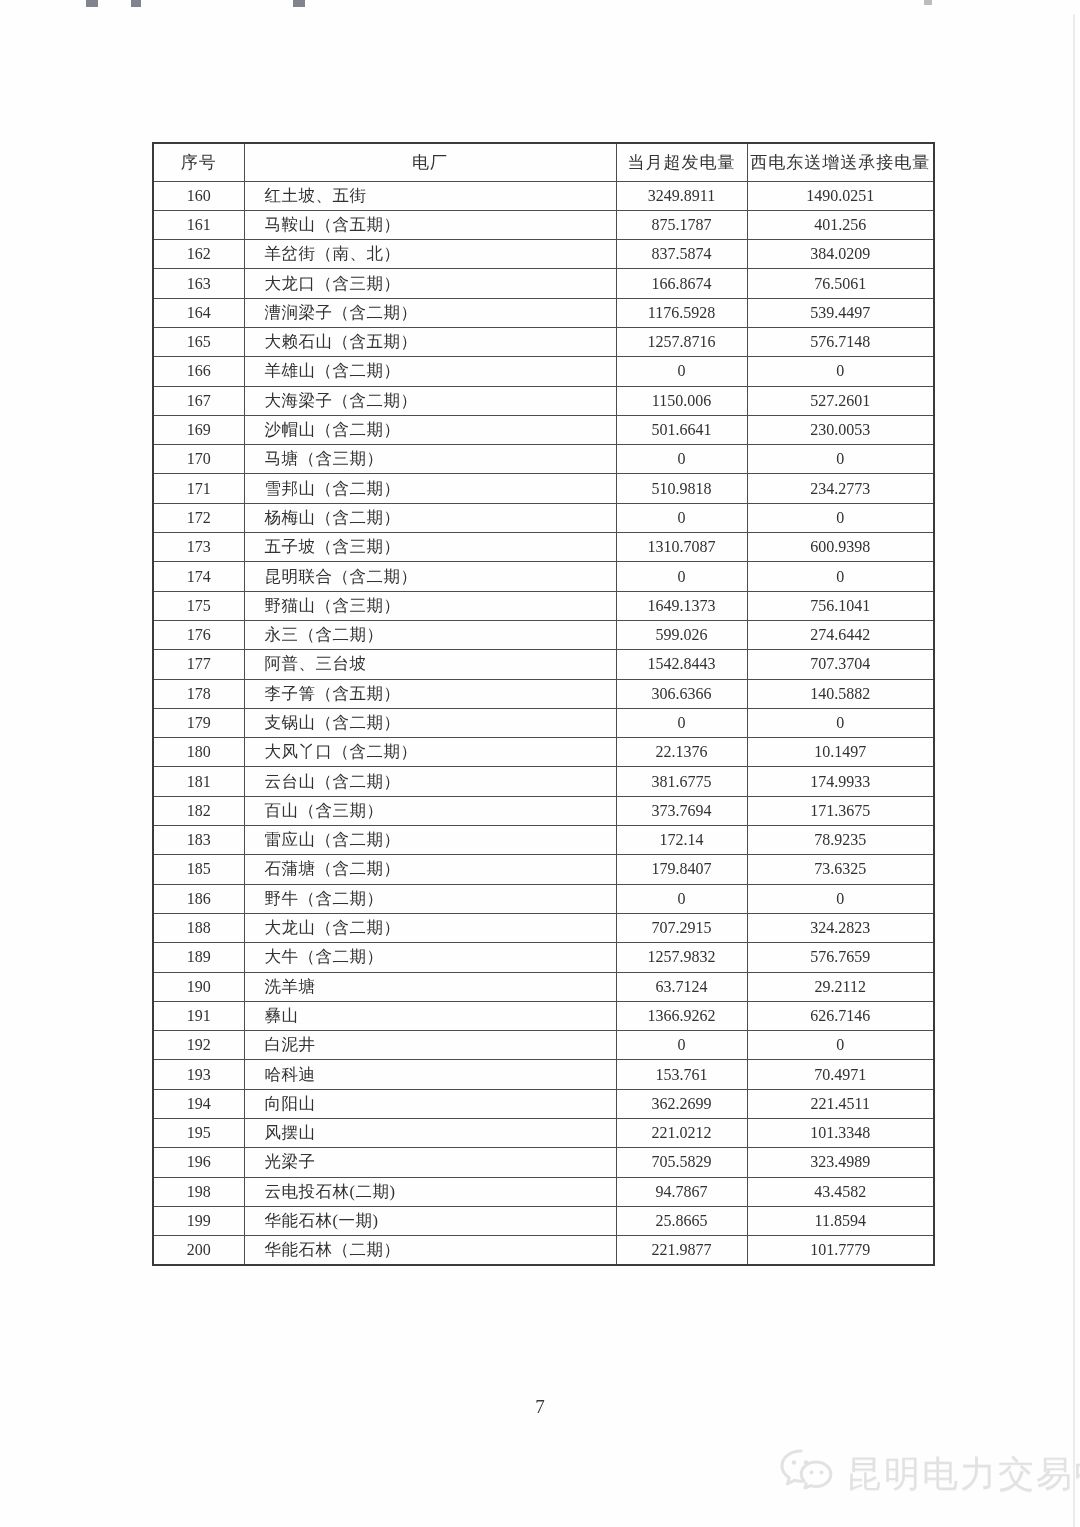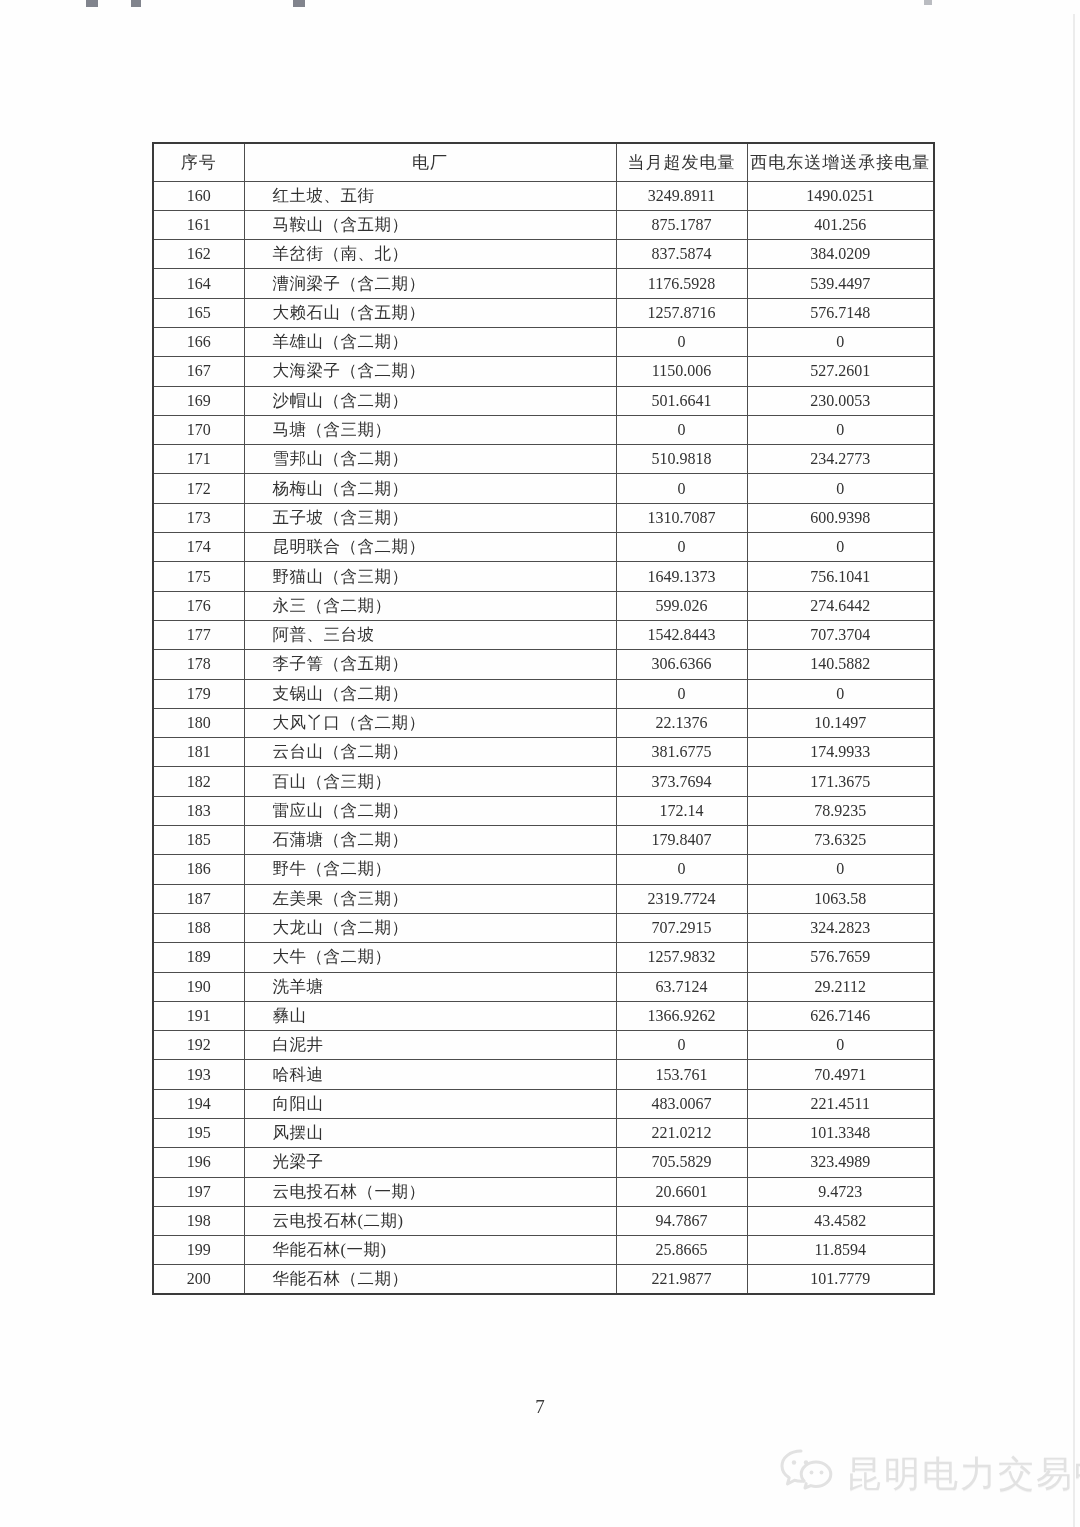--- a/index.html
+++ b/index.html
@@ -58,21 +58,21 @@
     letter-spacing: 1px;
     color: #333333;
   }
   table.data-table tbody td {
     height: 29.3px;
     font-size: 16px;
     color: #313131;
   }
   table.data-table tbody td.col1 {
     text-align: left;
-    padding-left: 28px;
+    padding-left: 20px;
     font-size: 16.5px;
     letter-spacing: 0.5px;
   }
   
   .page-number {
     position: absolute;
     left: 0;
     top: 1396px;
     width: 1080px;
     text-align: center;
@@ -138,20 +138,26 @@
           <td class="col2">875.1787</td>
           <td class="col3">401.256</td>
         </tr>
         <tr>
           <td class="col0">162</td>
           <td class="col1">羊岔街（南、北）</td>
           <td class="col2">837.5874</td>
           <td class="col3">384.0209</td>
         </tr>
         <tr>
+          <td class="col0">163</td>
+          <td class="col1">大龙口（含三期）</td>
+          <td class="col2">166.8674</td>
+          <td class="col3">76.5061</td>
+        </tr>
+        <tr>
           <td class="col0">164</td>
           <td class="col1">漕涧梁子（含二期）</td>
           <td class="col2">1176.5928</td>
           <td class="col3">539.4497</td>
         </tr>
         <tr>
           <td class="col0">165</td>
           <td class="col1">大赖石山（含五期）</td>
           <td class="col2">1257.8716</td>
           <td class="col3">576.7148</td>
@@ -264,26 +270,20 @@
           <td class="col2">179.8407</td>
           <td class="col3">73.6325</td>
         </tr>
         <tr>
           <td class="col0">186</td>
           <td class="col1">野牛（含二期）</td>
           <td class="col2">0</td>
           <td class="col3">0</td>
         </tr>
         <tr>
-          <td class="col0">187</td>
-          <td class="col1">左美果（含三期）</td>
-          <td class="col2">2319.7724</td>
-          <td class="col3">1063.58</td>
-        </tr>
-        <tr>
           <td class="col0">188</td>
           <td class="col1">大龙山（含二期）</td>
           <td class="col2">707.2915</td>
           <td class="col3">324.2823</td>
         </tr>
         <tr>
           <td class="col0">189</td>
           <td class="col1">大牛（含二期）</td>
           <td class="col2">1257.9832</td>
           <td class="col3">576.7659</td>
@@ -308,40 +308,34 @@
         </tr>
         <tr>
           <td class="col0">193</td>
           <td class="col1">哈科迪</td>
           <td class="col2">153.761</td>
           <td class="col3">70.4971</td>
         </tr>
         <tr>
           <td class="col0">194</td>
           <td class="col1">向阳山</td>
-          <td class="col2">483.0067</td>
+          <td class="col2">362.2699</td>
           <td class="col3">221.4511</td>
         </tr>
         <tr>
           <td class="col0">195</td>
           <td class="col1">风摆山</td>
           <td class="col2">221.0212</td>
           <td class="col3">101.3348</td>
         </tr>
         <tr>
           <td class="col0">196</td>
           <td class="col1">光梁子</td>
           <td class="col2">705.5829</td>
           <td class="col3">323.4989</td>
-        </tr>
-        <tr>
-          <td class="col0">197</td>
-          <td class="col1">云电投石林（一期）</td>
-          <td class="col2">20.6601</td>
-          <td class="col3">9.4723</td>
         </tr>
         <tr>
           <td class="col0">198</td>
           <td class="col1">云电投石林(二期)</td>
           <td class="col2">94.7867</td>
           <td class="col3">43.4582</td>
         </tr>
         <tr>
           <td class="col0">199</td>
           <td class="col1">华能石林(一期)</td>

